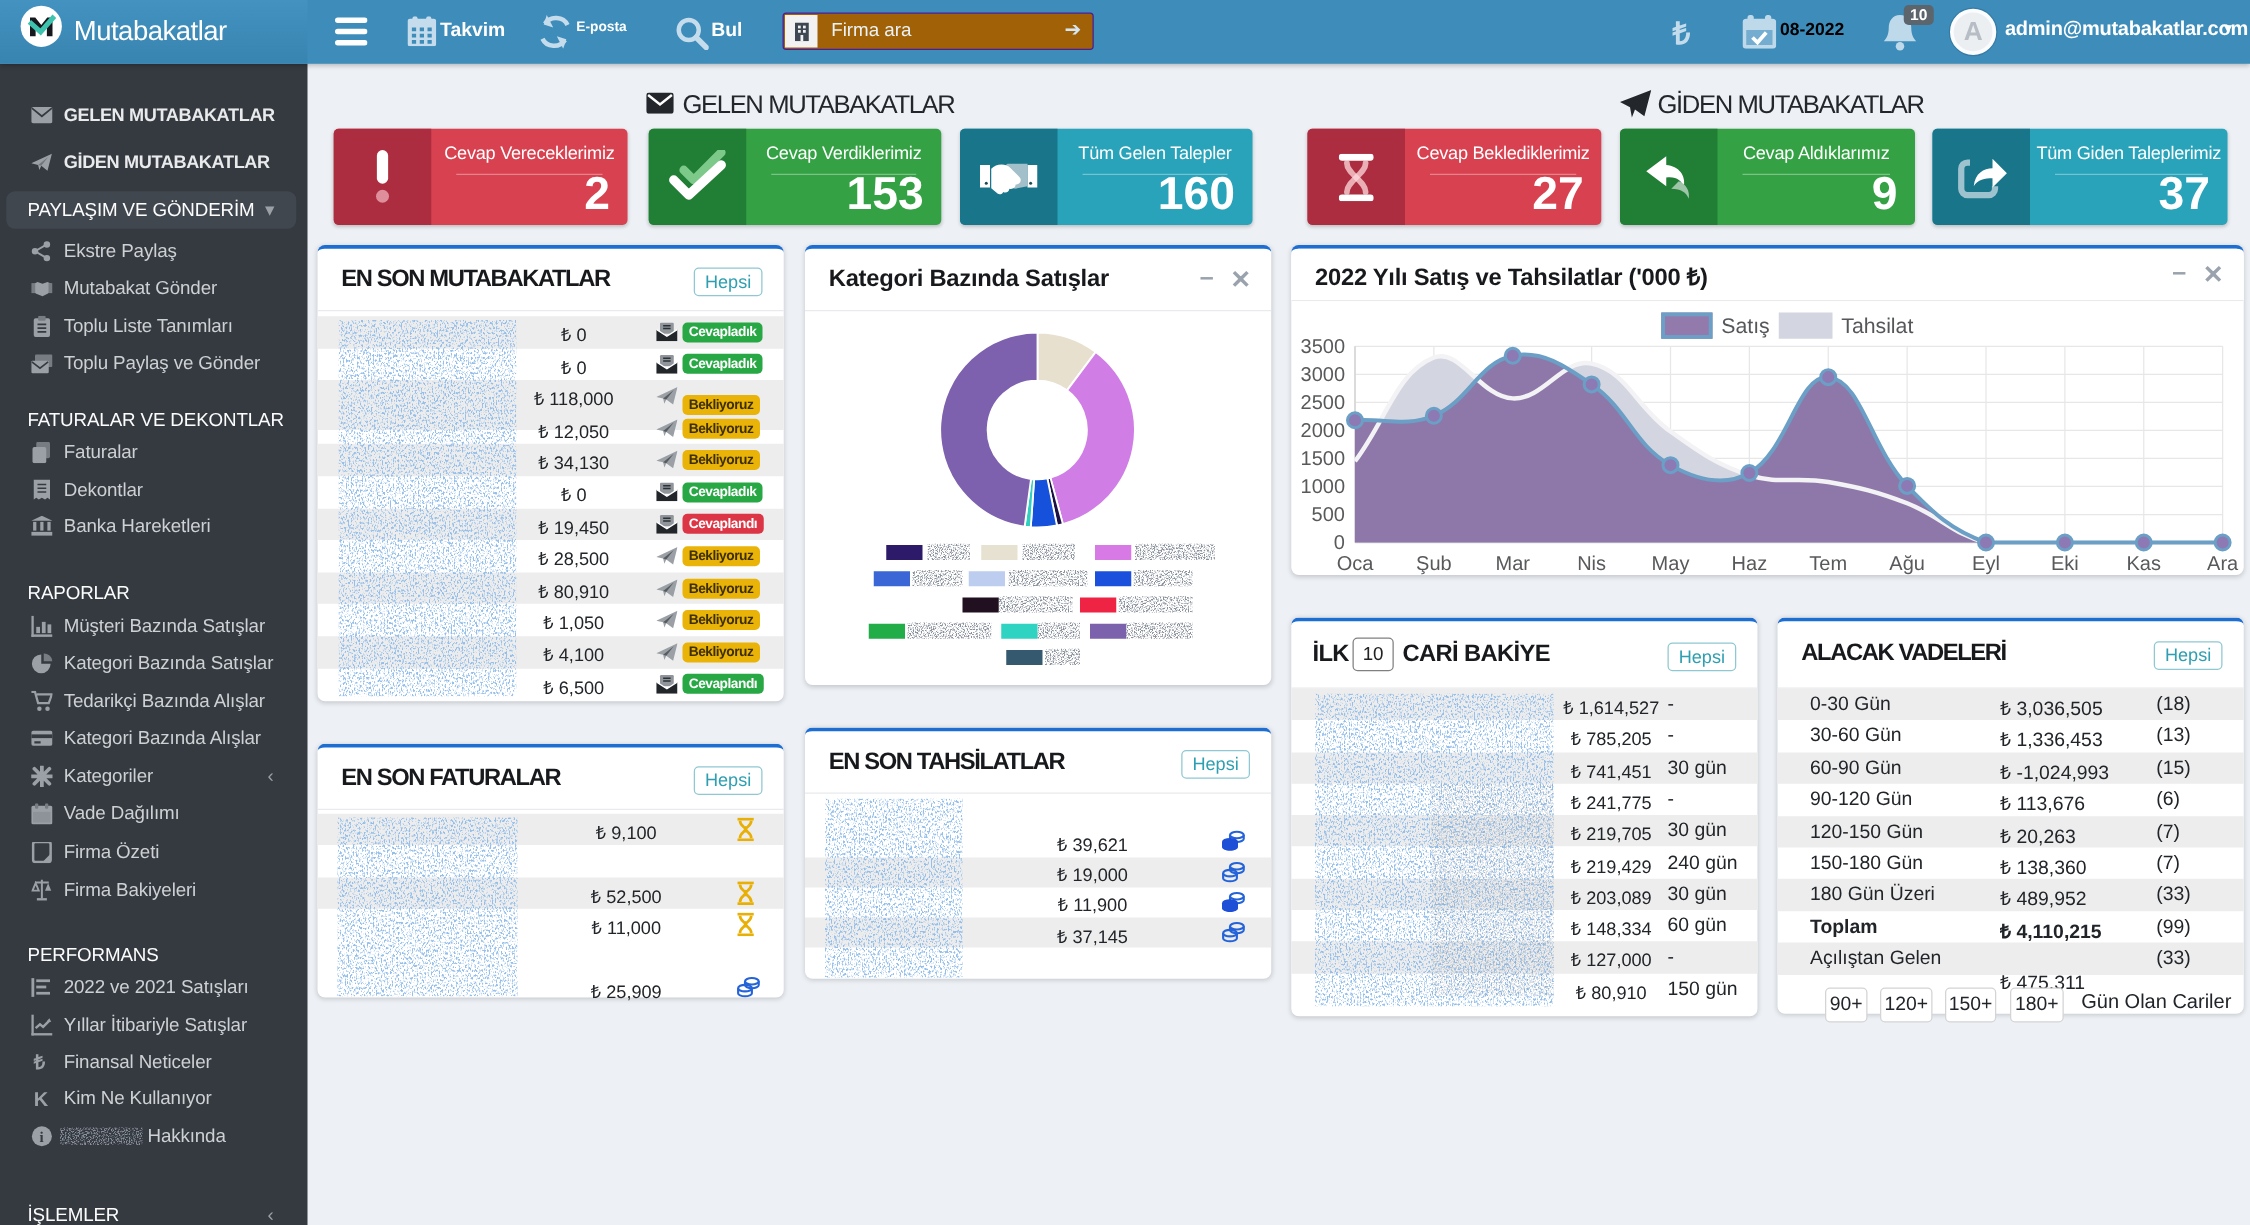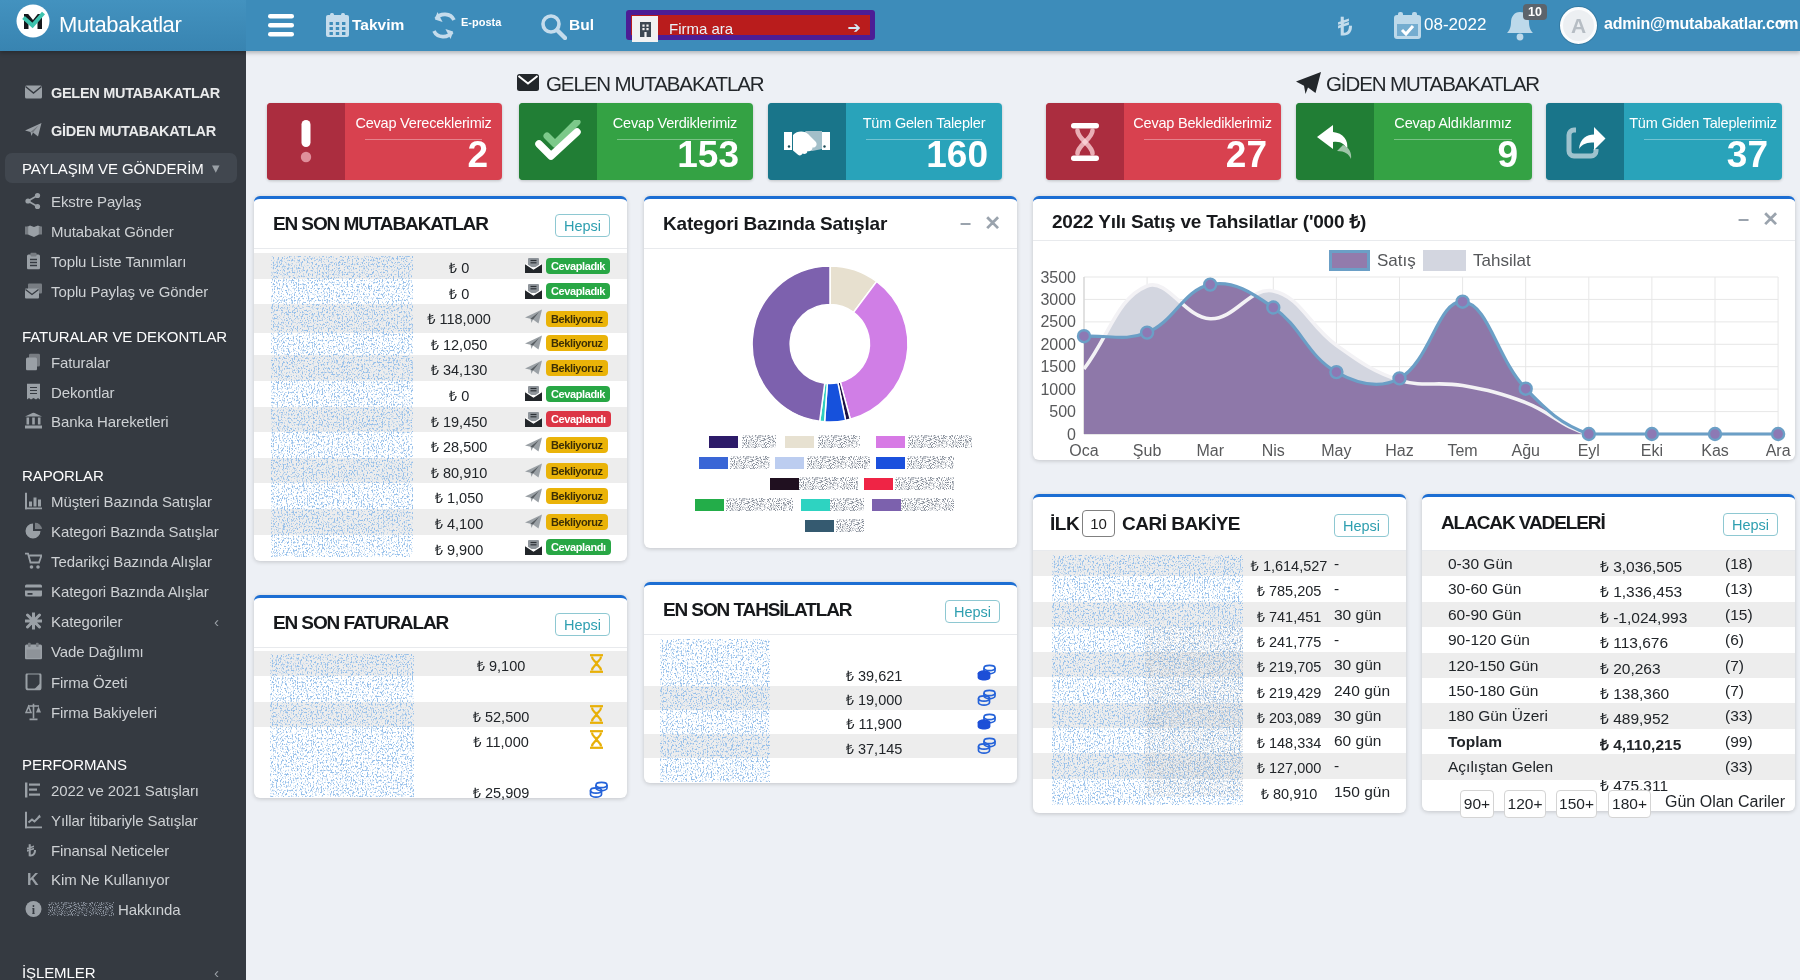--- a/index.html
+++ b/index.html
@@ -89,21 +89,21 @@
       </g>
   <path d="M6 1 v8 h8 z" fill="#c5dcec" transform="rotate(18 10 5)"></path>
   <path d="M22 26 v-8 h-8 z" fill="#c5dcec" transform="rotate(18 18 22)"></path>
  </svg>
  <div class="abs" style="left:461px;top:16px;color:#fff;font-size:11px;font-weight:bold">E-posta</div>
  <svg class="abs" style="left:540px;top:13px" width="27" height="27" viewBox="0 0 27 27">
   <circle cx="11" cy="11" r="8" fill="none" stroke="#c5dcec" stroke-width="3.6"></circle>
       <line x1="17" y1="17" x2="25" y2="25" stroke="#c5dcec" stroke-width="4.4" stroke-linecap="round"></line>
  </svg>
  <div class="abs" style="left:569px;top:16px;color:#fff;font-size:15.5px;font-weight:bold">Bul</div>
- <div class="abs" style="left:626px;top:10px;width:249px;height:30px;background:#b91c1c;border:5px solid #4c1d95;border-radius:3px">
+ <div class="abs" style="left:626px;top:10px;width:249px;height:30px;background:#a16207;border:1px solid #4c1d95;border-radius:3px">
   <div class="abs" style="left:1px;top:1px;width:26px;height:26px;background:#f2f2f2;display:flex;align-items:center;justify-content:center">
    <svg width="13" height="15" viewBox="0 0 13 15">
           <rect x="1" y="0" width="11" height="15" fill="#3d4852"></rect>
           <g fill="#f2f2f2">
             <rect x="3.4" y="2.5" width="2.2" height="2.2"></rect>
             <rect x="7.4" y="2.5" width="2.2" height="2.2"></rect>
             <rect x="3.4" y="6" width="2.2" height="2.2"></rect>
             <rect x="7.4" y="6" width="2.2" height="2.2"></rect>
             <rect x="5.4" y="10" width="2.2" height="5"></rect>
           </g>
@@ -113,21 +113,21 @@
   <div class="abs" style="right:9px;top:3px;color:#d5e7f2;font-size:16px">➔</div>
  </div>
  <div class="abs" style="left:1338px;top:8px;color:#c3dcec;font-size:25px;font-weight:bold">₺</div>
  <svg class="abs" style="left:1394px;top:12px" width="27" height="27" viewBox="0 0 27 27">
   <rect x="0" y="3" width="27" height="24" rx="3" fill="#bdd9ea"></rect>
       <rect x="4" y="0" width="5" height="7" rx="2" fill="#bdd9ea"></rect>
       <rect x="18" y="0" width="5" height="7" rx="2" fill="#bdd9ea"></rect>
   <rect x="3" y="12" width="21" height="12" fill="#74add0"></rect>
       <path d="M8 18 l4 4 7-8" stroke="#fff" stroke-width="3" fill="none"></path>
  </svg>
- <div class="abs" style="left:1424px;top:15px;color:#ffffff;font-size:17px;font-weight:normal">08-2022</div>
+ <div class="abs" style="left:1424px;top:15px;color:#000000;font-size:14px;font-weight:bold">08-2022</div>
  <svg class="abs" style="left:1505px;top:10px" width="30" height="32" viewBox="0 0 30 32">
   <path d="M15 2 c6 0 9 5 9 10 c0 6 2 9 4 11 H2 c2-2 4-5 4-11 c0-5 3-10 9-10 z" fill="#bdd9ea"></path>
   <circle cx="15" cy="27" r="3.4" fill="#bdd9ea"></circle>
  </svg>
  <div class="abs" style="left:1523px;top:4px;background:#5c646c;color:#fff;font-size:12.5px;font-weight:bold;border-radius:4px;padding:1px 5px">10</div>
  <div class="abs" style="left:1560px;top:7px;width:37px;height:37px;border-radius:50%;background:#eceff2;border:3px solid #fbfcfd;box-shadow:0 0 0 1px rgba(0,0,0,.12);display:flex;align-items:center;justify-content:center;color:#b6bdc4;font-size:21px;font-weight:bold">A</div>
  <div class="abs" style="left:1604px;top:15px;color:#fff;font-size:16px;font-weight:bold;letter-spacing:-0.2px">admin@mutabakatlar.com</div>
  <div class="abs" style="left:1777px;top:17px;color:#fff;font-size:11px">▼</div>
 </div>
 <div id="sidebar">
@@ -387,21 +387,21 @@
           <rect x="3" y="0" width="11" height="9" rx="1" fill="#8f959b"></rect>
           <g stroke="#2c3136" stroke-width="1.2">
             <line x1="5.5" y1="2.5" x2="11.5" y2="2.5"></line>
             <line x1="5.5" y1="4.8" x2="11.5" y2="4.8"></line>
           </g>
           <path d="M0 5.5 L8.5 11 L17 5.5 V15 H0 Z" fill="#22262a"></path>
           <path d="M0 5.5 L8.5 11 L17 5.5" fill="none" stroke="#fff" stroke-width="1.1"></path>
         </svg></span>
       <span class="badge bg-g" style="left:292px">Cevapladık</span>
     </div>
-    <div class="row stripe" style="top:105.2px;height:29px">
+    <div class="row stripe" style="top:105.2px;height:40px">
       <span class="amt" style="left:205px;top:4px">₺ 118,000</span>
       <span class="abs" style="left:271px;top:5px"><svg width="17" height="15" viewBox="0 0 17 15">
           <path d="M0 8.5 L17 0.5 L13.5 14.5 L8 10.5 L6.5 14 L5.5 9.8 Z" fill="#9aa0a5"></path>
           <path d="M5.5 9.8 L14 3 L8 10.5" fill="#565b60"></path>
         </svg></span>
       <span class="badge bg-y" style="left:292px">Bekliyoruz</span>
     </div>
     <div class="row" style="top:130.8px;height:25.6px">
       <span class="amt" style="left:205px;top:4px">₺ 12,050</span>
       <span class="abs" style="left:271px;top:5px"><svg width="17" height="15" viewBox="0 0 17 15">
@@ -470,21 +470,21 @@
     </div>
     <div class="row stripe" style="top:310.0px;height:25.6px">
       <span class="amt" style="left:205px;top:4px">₺ 4,100</span>
       <span class="abs" style="left:271px;top:5px"><svg width="17" height="15" viewBox="0 0 17 15">
           <path d="M0 8.5 L17 0.5 L13.5 14.5 L8 10.5 L6.5 14 L5.5 9.8 Z" fill="#9aa0a5"></path>
           <path d="M5.5 9.8 L14 3 L8 10.5" fill="#565b60"></path>
         </svg></span>
       <span class="badge bg-y" style="left:292px">Bekliyoruz</span>
     </div>
     <div class="row" style="top:335.6px;height:25.6px">
-      <span class="amt" style="left:205px;top:4px">₺ 9,900</span>
+      <span class="amt" style="left:205px;top:4px">₺ 6,500</span>
       <span class="abs" style="left:271px;top:5px"><svg width="17" height="15" viewBox="0 0 17 15">
           <rect x="3" y="0" width="11" height="9" rx="1" fill="#8f959b"></rect>
           <g stroke="#2c3136" stroke-width="1.2">
             <line x1="5.5" y1="2.5" x2="11.5" y2="2.5"></line>
             <line x1="5.5" y1="4.8" x2="11.5" y2="4.8"></line>
           </g>
           <path d="M0 5.5 L8.5 11 L17 5.5 V15 H0 Z" fill="#22262a"></path>
           <path d="M0 5.5 L8.5 11 L17 5.5" fill="none" stroke="#fff" stroke-width="1.1"></path>
         </svg></span>
       <span class="badge bg-g" style="left:292px">Cevaplandı</span>

